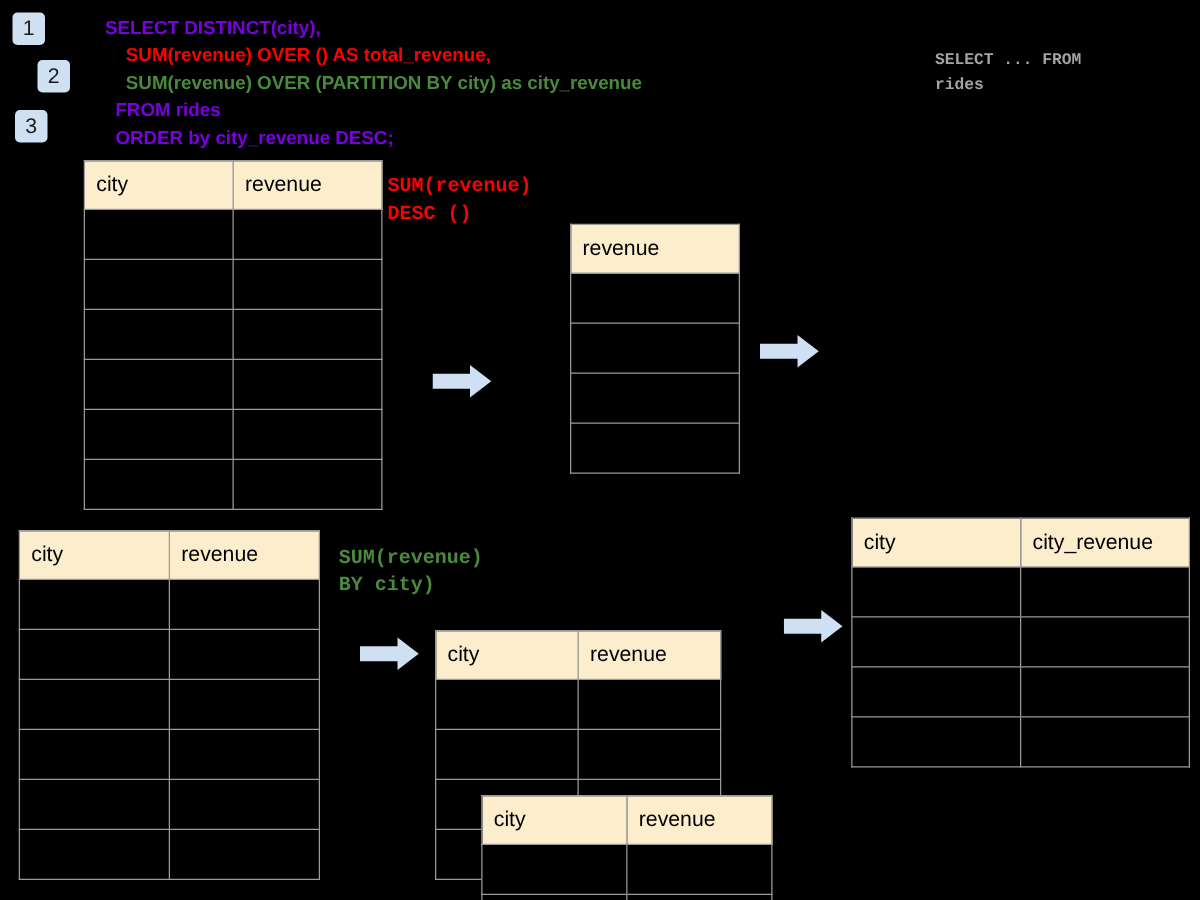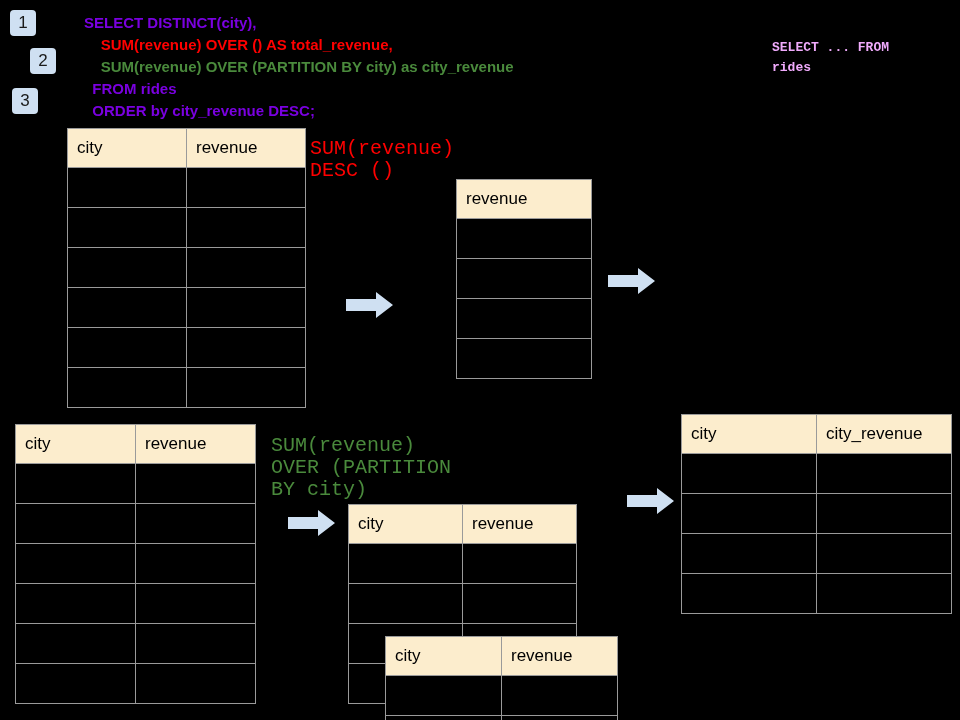--- a/index.html
+++ b/index.html
@@ -42,22 +42,22 @@
     line-height: 22px;
     white-space: pre;
     letter-spacing: 0px;
   }
   .code-line { white-space: pre; }
 
   
   .annot {
     position: absolute;
     font-family: "Liberation Mono", "DejaVu Sans Mono", monospace;
-    font-size: 20px;
-    font-weight: normal;
+    font-size: 16px;
+    font-weight: bold;
     line-height: 22px;
     white-space: pre;
   }
   .annot-small {
     position: absolute;
     font-family: "Liberation Mono", "DejaVu Sans Mono", monospace;
     font-size: 13px;
     font-weight: bold;
     line-height: 20px;
     white-space: pre;
@@ -103,23 +103,23 @@
 
   <div id="badges-layer">
       <div class="badge" style="left: 10px; top: 10px; background: rgb(207, 224, 242); color: rgb(26, 26, 26);">1</div>
       <div class="badge" style="left: 30px; top: 48px; background: rgb(207, 224, 242); color: rgb(26, 26, 26);">2</div>
       <div class="badge" style="left: 12px; top: 88px; background: rgb(207, 224, 242); color: rgb(26, 26, 26);">3</div>
     </div>
 
   <div class="code" id="query-block" style="left:84px; top:12px;"><div class="code-line" style="color: rgb(122, 0, 224);">SELECT DISTINCT(city),</div><div class="code-line" style="color: rgb(255, 0, 0);">    SUM(revenue) OVER () AS total_revenue,</div><div class="code-line" style="color: rgb(74, 138, 60);">    SUM(revenue) OVER (PARTITION BY city) as city_revenue</div><div class="code-line" style="color: rgb(122, 0, 224);">  FROM rides</div><div class="code-line" style="color: rgb(122, 0, 224);">  ORDER by city_revenue DESC;</div></div>
 
   <div id="annots-layer">
-      <div class="annot-small" style="left: 772px; top: 38px; color: #f0abfc;"><div>SELECT ... FROM</div><div>rides</div></div>
+      <div class="annot-small" style="left: 748px; top: 38px; color: #a3a3a3;"><div>SELECT ... FROM</div><div>rides</div></div>
       <div class="annot" style="left: 310px; top: 138px; color: rgb(255, 0, 0);"><div>SUM(revenue)</div><div>DESC ()</div></div>
-      <div class="annot" style="left: 271px; top: 435px; color: rgb(74, 138, 60);"><div>SUM(revenue)</div><div>OVER (PARTITION</div><div>BY city)</div></div>
+      <div class="annot" style="left: 271px; top: 435px; color: rgb(74, 138, 60);"><div>SUM(revenue)</div><div>BY city)</div></div>
     </div>
 
   <div id="tables-layer">
       <table class="tbl" style="left: 67px; top: 128px; width: 238px;">
         <colgroup>
           <col style="width: 119px;">
           <col style="width: 119px;">
         </colgroup>
         <thead>
           <tr>

